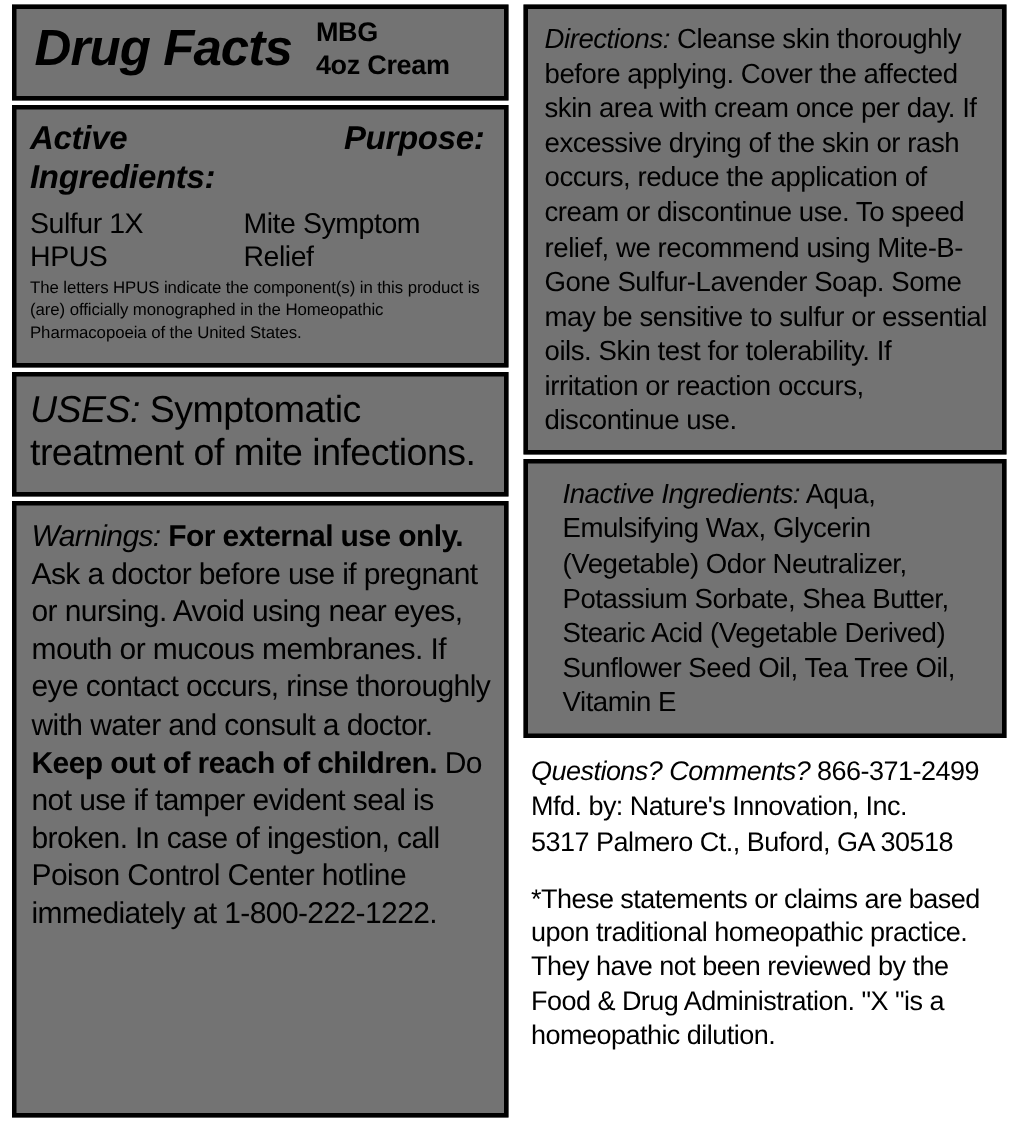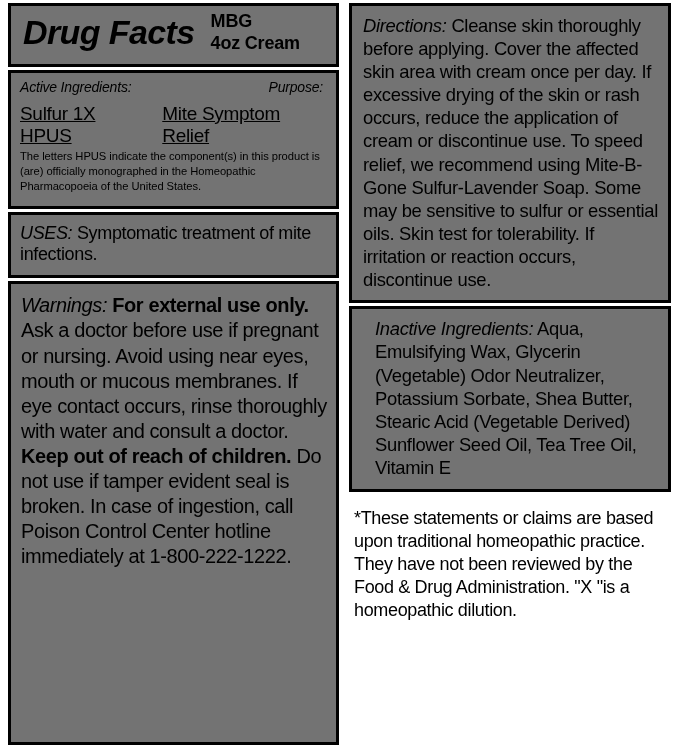--- a/index.html
+++ b/index.html
@@ -71,52 +71,51 @@
     letter-spacing: -0.2px;
   }
 
   
   .ai-row {
     display: flex;
     justify-content: space-between;
     align-items: baseline;
   }
   .ai-head {
-    font-size: 14px;
-    font-weight: normal;
+    font-size: 22px;
+    font-weight: bold;
     font-style: italic;
     letter-spacing: -0.2px;
   }
   .ai-head.right {
     padding-right: 4px;
     margin-left: 32px;
   }
   .ai-vals {
     display: flex;
     justify-content: flex-start;
     align-items: baseline;
     margin-top: 8px;
     font-size: 19px;
     letter-spacing: -0.3px;
-    text-decoration: underline;
   }
   .ai-val-purpose {
     margin-left: 14px;
   }
   .ai-note {
     margin-top: 2px;
     font-size: 11.2px;
     line-height: 1.33;
     letter-spacing: -0.05px;
     padding-bottom: 4px;
   }
 
   
   .body-lg {
-    font-size: 18px;
+    font-size: 25px;
     line-height: 1.19;
     letter-spacing: -0.35px;
   }
   .lead-bi {
     font-weight: normal;
     font-style: italic;
   }
   .lead-b {
     font-weight: bold;
   }
@@ -188,19 +187,24 @@
   <div class="col col-right">
 
     <div class="panel dir-panel">
       <div class="dir-text"><span class="lead-bi">Directions:</span><span> Cleanse skin thoroughly before applying.  Cover the affected skin area with cream once per  day. If excessive drying of the skin or rash occurs,  reduce the application of cream or discontinue  use. To speed relief, we recommend using Mite-B-Gone Sulfur-Lavender Soap. Some may  be sensitive to sulfur or essential oils. Skin test  for tolerability. If irritation or reaction occurs,  discontinue use.</span></div>
     </div>
 
     <div class="panel inact-panel">
       <div class="inact-text"><span class="lead-bi">Inactive Ingredients:</span><span> Aqua, Emulsifying Wax,  Glycerin (Vegetable) Odor Neutralizer, Potassium  Sorbate, Shea Butter, Stearic Acid (Vegetable  Derived) Sunflower Seed Oil, Tea Tree Oil, Vitamin E</span></div>
     </div>
 
+    <div class="contact">
+      <div class="contact-line"><span class="lead-bi">Questions? Comments?</span><span> 866-371-2499</span></div>
+      <div class="contact-line">Mfd. by: Nature's Innovation, Inc.</div>
+      <div class="contact-line">5317 Palmero Ct., Buford, GA 30518</div>
+    </div>
 
     <div class="disclaimer">*These statements or claims are based upon traditional homeopathic practice. They have not been reviewed by the Food &amp; Drug Administration. "X "is a homeopathic dilution.</div>
 
     <div class="spacer"></div>
   </div>
 
 </div>
 
 </body></html>

